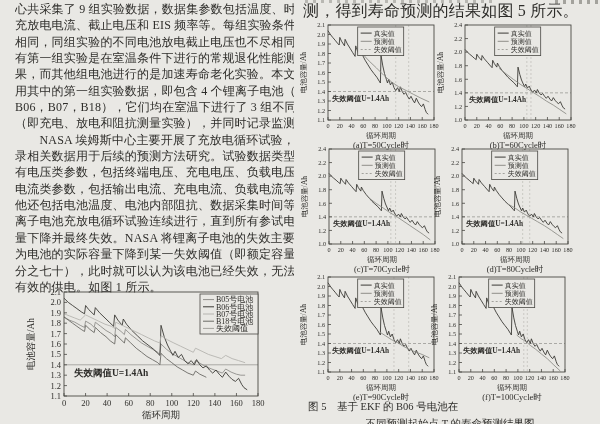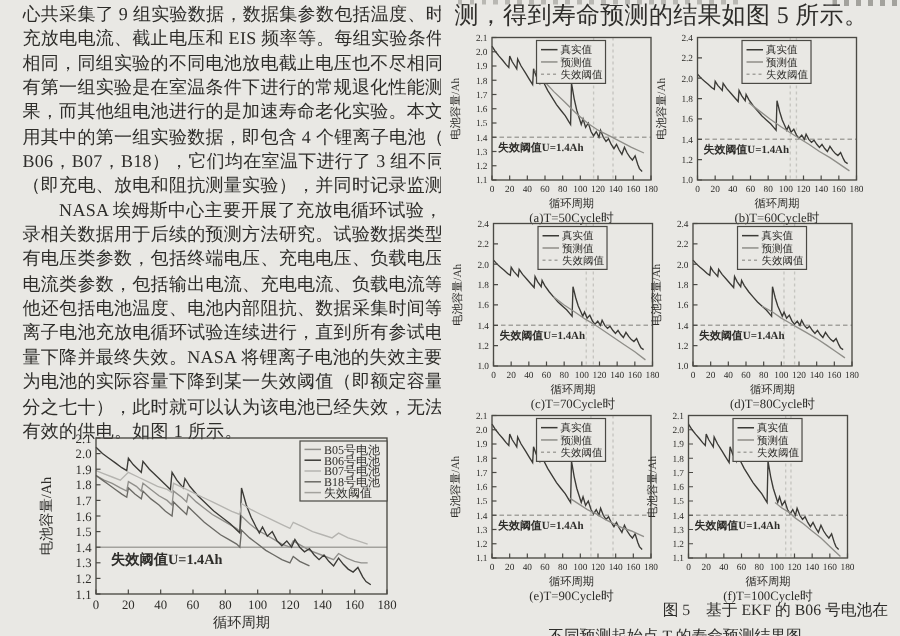--- a/index.html
+++ b/index.html
@@ -16,21 +16,21 @@
   }
   .tline{white-space:nowrap; text-align:justify; text-align-last:justify; overflow:hidden;}
   .tline.pend{text-align-last:left;}
   .intro-line{
     position:absolute; left:303px; top:3px; width:292px;
     font-size:16px; line-height:15px; letter-spacing:.2px; white-space:nowrap;
   }
   .fig-svg{position:absolute;}
   .fig5-cap1{
     position:absolute; left:308px; top:400px; width:284px;
-    font-size:10.5px; text-align:right; white-space:nowrap;
+    font-size:10.5px; text-align:left; white-space:nowrap;
   }
   .fig5-cap2{
     position:absolute; left:308px; top:417px; width:284px;
     font-size:10.5px; text-align:center; white-space:nowrap;
   }
 </style>
 </head>
 <body>
 
 <div class="page">

